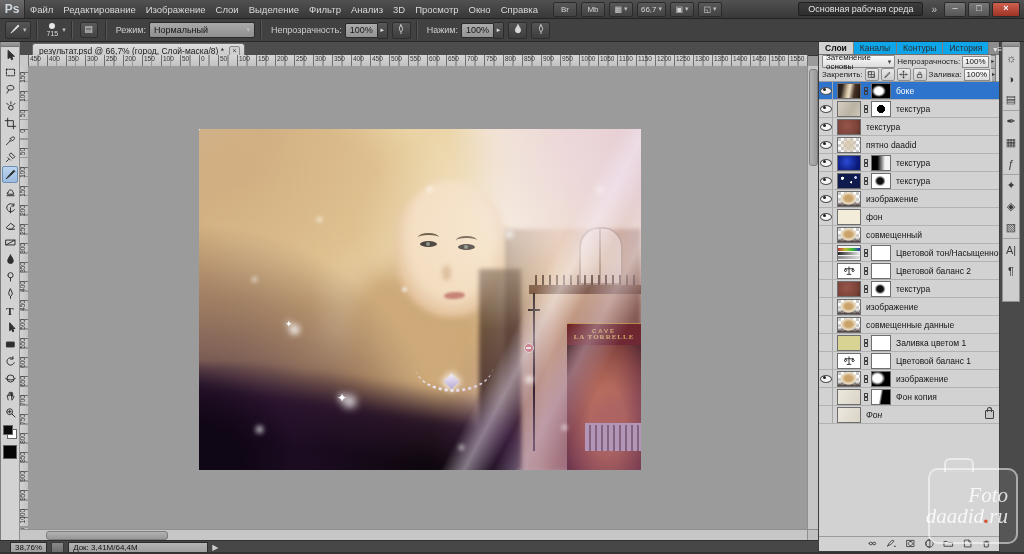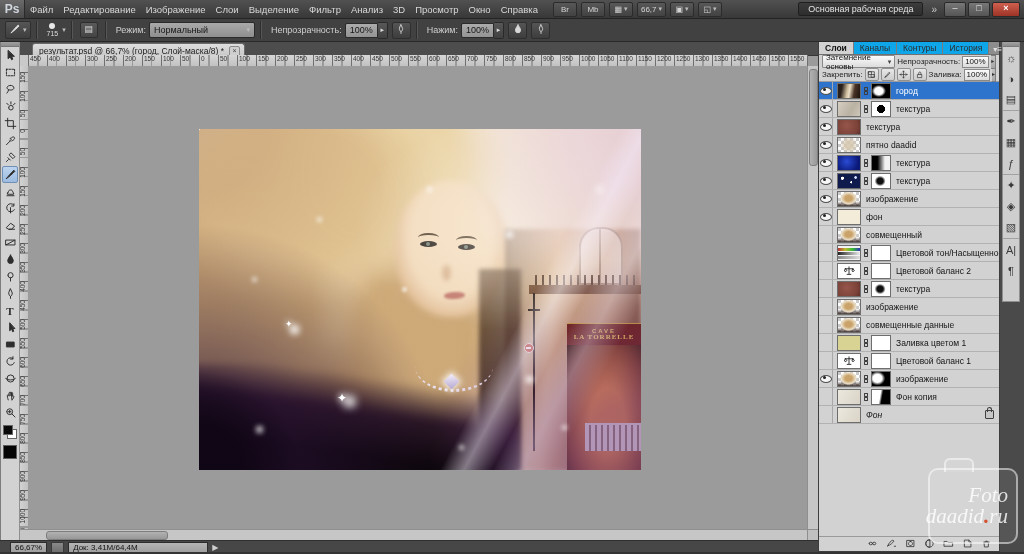--- a/index.html
+++ b/index.html
@@ -575,21 +575,21 @@
         <div class="thumb"></div>
       </div>
     <div class="hscroll">
         <div class="thumb"></div>
       </div>
     <div class="scrollcorner"></div>
   </div>
 
   <div class="statusstrip">
     <div class="statfield">
-        <span>66,67%</span>
+        <span>38,76%</span>
       </div>
     <div class="statico"></div>
     <div class="statfield" style="width:130px">
         <span>Док: 3,41M/64,4M</span>
       </div>
     <span class="statarrow">▶</span>
   </div>
 
   <div class="dock">
     <div class="panel">
@@ -642,21 +642,21 @@
         <div class="pspin">▸</div>
       </div>
       <div class="layers-list" id="layerslist">
           <div class="layer-row selected">
             <div class="eye-cell">
               <span class="eye"></span>
             </div>
             <div class="th th-city"></div>
             <span class="link-sp"></span>
             <div class="mk mask-black-whiteblob"></div>
-            <span class="layer-label">город</span>
+            <span class="layer-label">боке</span>
           </div>
           <div class="layer-row">
             <div class="eye-cell">
               <span class="eye"></span>
             </div>
             <div class="th th-grayphoto"></div>
             <span class="link-sp"></span>
             <div class="mk mask-white-blackcircle"></div>
             <span class="layer-label">текстура</span>
           </div>

